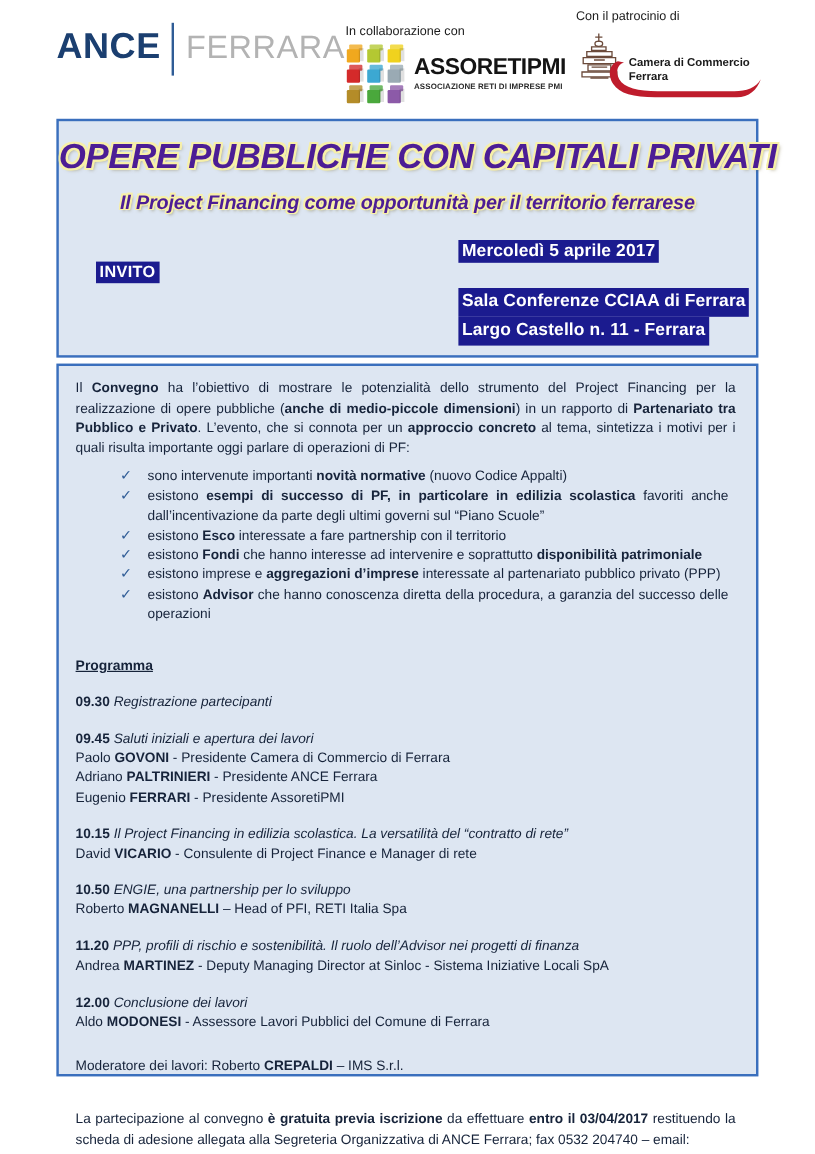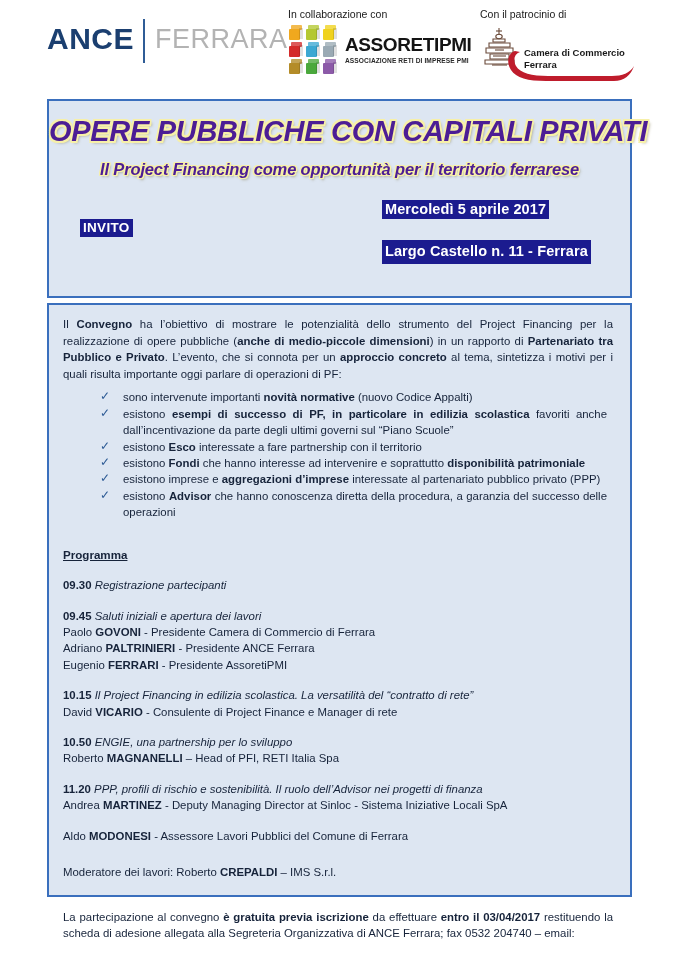--- a/index.html
+++ b/index.html
@@ -52,21 +52,21 @@
     font-size: 27px;
     color: #b3b3b3;
     letter-spacing: 0.5px;
     line-height: 34px;
   }
 
   
   .assoreti-block {
     position: absolute;
     left: 288px;
-    top: 8px;
+    top: 20px;
   }
   .kicker {
     font-family: "Liberation Sans", sans-serif;
     font-size: 10.5px;
     color: #1a1a1a;
     margin-bottom: 5px;
     white-space: nowrap;
   }
   .assoreti-row {
     display: flex;
@@ -404,20 +404,21 @@
 
   <div class="invito-wrap">
     <span class="hl invito">INVITO</span>
   </div>
 
   <div class="date-wrap">
     <span class="hl date-chip">Mercoledì 5 aprile 2017</span>
   </div>
 
   <div class="venue-wrap">
+    <div><span class="hl venue-chip">Sala Conferenze CCIAA di Ferrara</span></div>
     <div><span class="hl venue-chip">Largo Castello n. 11 - Ferrara</span></div>
   </div>
 </div>
 
 <div class="card card-body">
   <div class="body-inner">
 
     <p class="intro">
       <span>Il </span><b>Convegno</b><span> ha l’obiettivo di mostrare le potenzialità dello strumento del Project Financing per la realizzazione di opere pubbliche (</span><b>anche di medio-piccole dimensioni</b><span>) in un rapporto di </span><b>Partenariato tra Pubblico e Privato</b><span>. L’evento, che si connota per un </span><b>approccio concreto</b><span> al tema, sintetizza i motivi per i quali risulta importante oggi parlare di operazioni di PF:</span>
     </p>
@@ -449,20 +450,21 @@
         </div>
         <div class="slot">
           <div class="line"><span class="tm">10.50</span> <span class="ti">ENGIE, una partnership per lo sviluppo</span></div>
           <div class="line"><span>Roberto </span><b>MAGNANELLI</b><span> – Head of PFI, RETI Italia Spa</span></div>
         </div>
         <div class="slot">
           <div class="line"><span class="tm">11.20</span> <span class="ti">PPP, profili di rischio e sostenibilità. Il ruolo dell’Advisor nei progetti di finanza</span></div>
           <div class="line"><span>Andrea </span><b>MARTINEZ</b><span> - Deputy Managing Director at Sinloc - Sistema Iniziative Locali SpA</span></div>
         </div>
         <div class="slot">
+          <div class="line"><span class="tm">12.00</span> <span class="ti">Conclusione dei lavori</span></div>
           <div class="line"><span>Aldo </span><b>MODONESI</b><span> - Assessore Lavori Pubblici del Comune di Ferrara</span></div>
         </div>
       </div>
 
     <div class="moderator line">
       <span>Moderatore dei lavori: Roberto </span><b>CREPALDI</b><span> – IMS S.r.l.</span>
     </div>
 
     <p class="closing">
       <span>La partecipazione al convegno </span><b>è gratuita previa iscrizione</b><span> da effettuare </span><b>entro il 03/04/2017</b><span> restituendo la scheda di adesione allegata alla Segreteria Organizzativa di ANCE Ferrara; fax 0532 204740 – email:</span>

